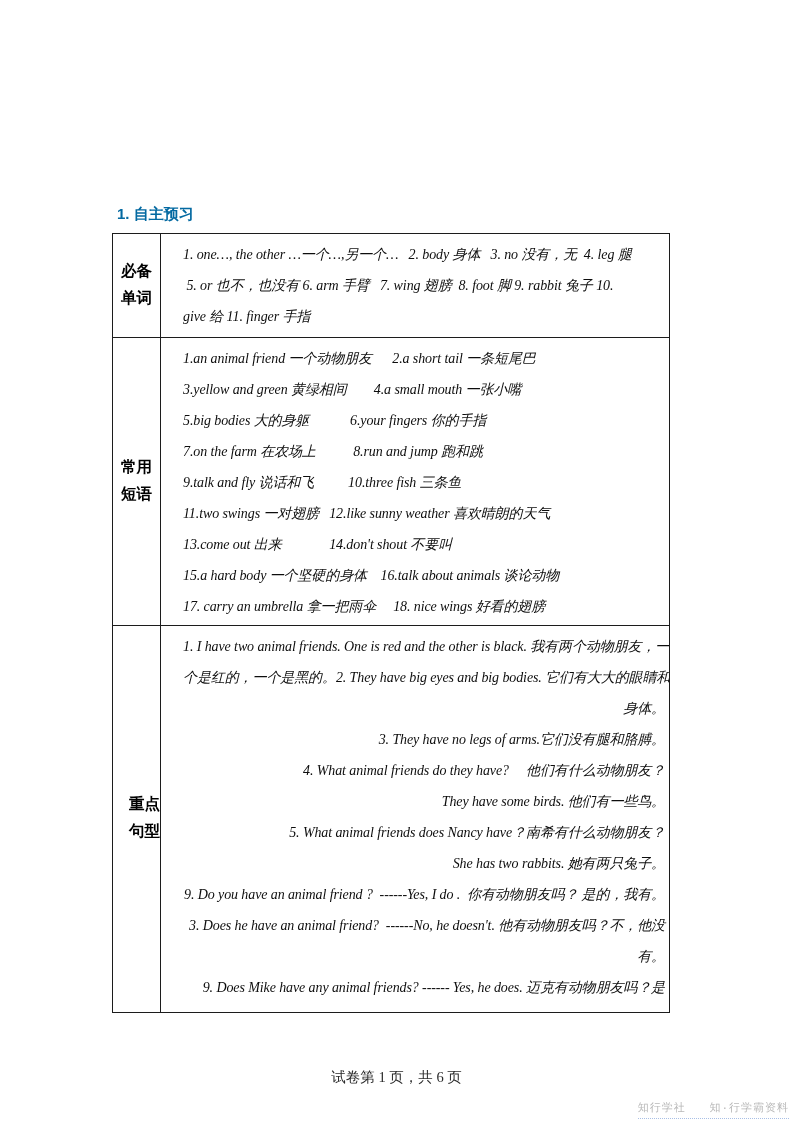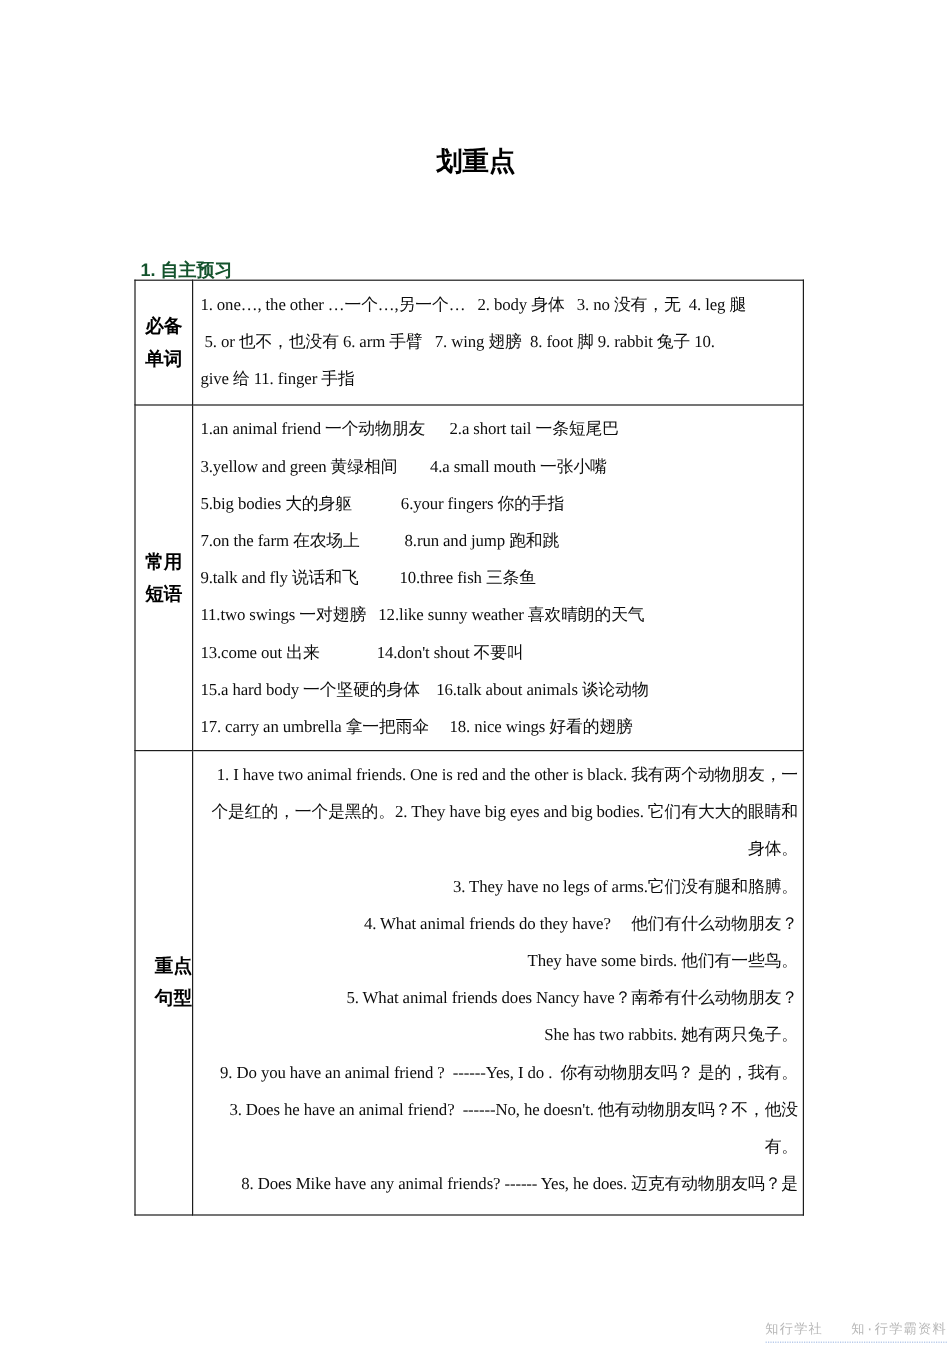--- a/index.html
+++ b/index.html
@@ -22,26 +22,26 @@
     width: 100%;
     text-align: center;
     font-weight: bold;
     font-size: 22px;
     line-height: 46px;
     color: #000000;
   }
   .title-line { display: block; }
   .section-heading {
     position: absolute;
-    top: 216px;
+    top: 205px;
     left: 117px;
     font-family: "Liberation Sans", "DejaVu Sans", sans-serif;
     font-weight: bold;
     font-size: 15px;
-    color: #14532d;
+    color: #0369a1;
   }
   .study-table {
     position: absolute;
     top: 233px;
     left: 112px;
     width: 558px;
     border-collapse: collapse;
     table-layout: fixed;
   }
   .study-table td {
@@ -49,25 +49,26 @@
     vertical-align: middle;
   }
   .study-table .row-header-cell {
     width: 48px;
     text-align: center;
     font-family: "Liberation Sans", "DejaVu Sans", sans-serif;
     font-weight: bold;
     font-size: 15.5px;
     color: #000000;
   }
-  .header-line { display: block; line-height: 27px; }
+  .header-line { display: block; line-height: 27px; font-family: Liberation Mono, monospace; }
   .study-table .row-content-cell {
     vertical-align: top;
-    padding: 5px 4px 0 6px;
+    padding: 5px 4px 0 22px;
     overflow: hidden;
+    font-style: italic;
   }
   .content-line {
     white-space: pre;
     font-size: 14px;
     letter-spacing: -0.1px;
     line-height: 31px;
     color: #0d0d0d;
   }
   .study-table tr.row-0 td { height: 104px; }
   .study-table tr.row-1 td { height: 288px; }
@@ -93,21 +94,20 @@
     padding-bottom: 3px;
   }
   .watermark .wm-right { margin-left: 16px; }
 </style>
 </head>
 <body>
 
 <div class="page">
 
   <h1 class="doc-title">
-    <span class="title-line">划重点</span>
   </h1>
 
   <div class="section-heading">1. 自主预习</div>
 
   <table class="study-table">
     <tbody id="table-body">
         <tr class="row-0">
           <td class="row-header-cell">
             <span class="header-line">必备</span>
             <span class="header-line">单词</span>
@@ -145,25 +145,26 @@
             <div class="content-line">个是红的，一个是黑的。2. They have big eyes and big bodies. 它们有大大的眼睛和</div>
             <div class="content-line">身体。</div>
             <div class="content-line">3. They have no legs of arms.它们没有腿和胳膊。</div>
             <div class="content-line">4. What animal friends do they have?     他们有什么动物朋友？</div>
             <div class="content-line">They have some birds. 他们有一些鸟。</div>
             <div class="content-line">5. What animal friends does Nancy have？南希有什么动物朋友？</div>
             <div class="content-line">She has two rabbits. 她有两只兔子。</div>
             <div class="content-line">9. Do you have an animal friend ?  ------Yes, I do .  你有动物朋友吗？ 是的，我有。</div>
             <div class="content-line">3. Does he have an animal friend?  ------No, he doesn't. 他有动物朋友吗？不，他没</div>
             <div class="content-line">有。</div>
-            <div class="content-line">8. Does Mike have any animal friends? ------ Yes, he does. 迈克有动物朋友吗？是</div>
+            <div class="content-line">9. Does Mike have any animal friends? ------ Yes, he does. 迈克有动物朋友吗？是</div>
           </td>
         </tr>
       </tbody>
   </table>
 
+  <div class="footer">试卷第 1 页，共 6 页</div>
 
   <div class="watermark">
     <span>知行学社</span>
     <span class="wm-right">知·行学霸资料</span>
   </div>
 
 </div>
 
 </body></html>

